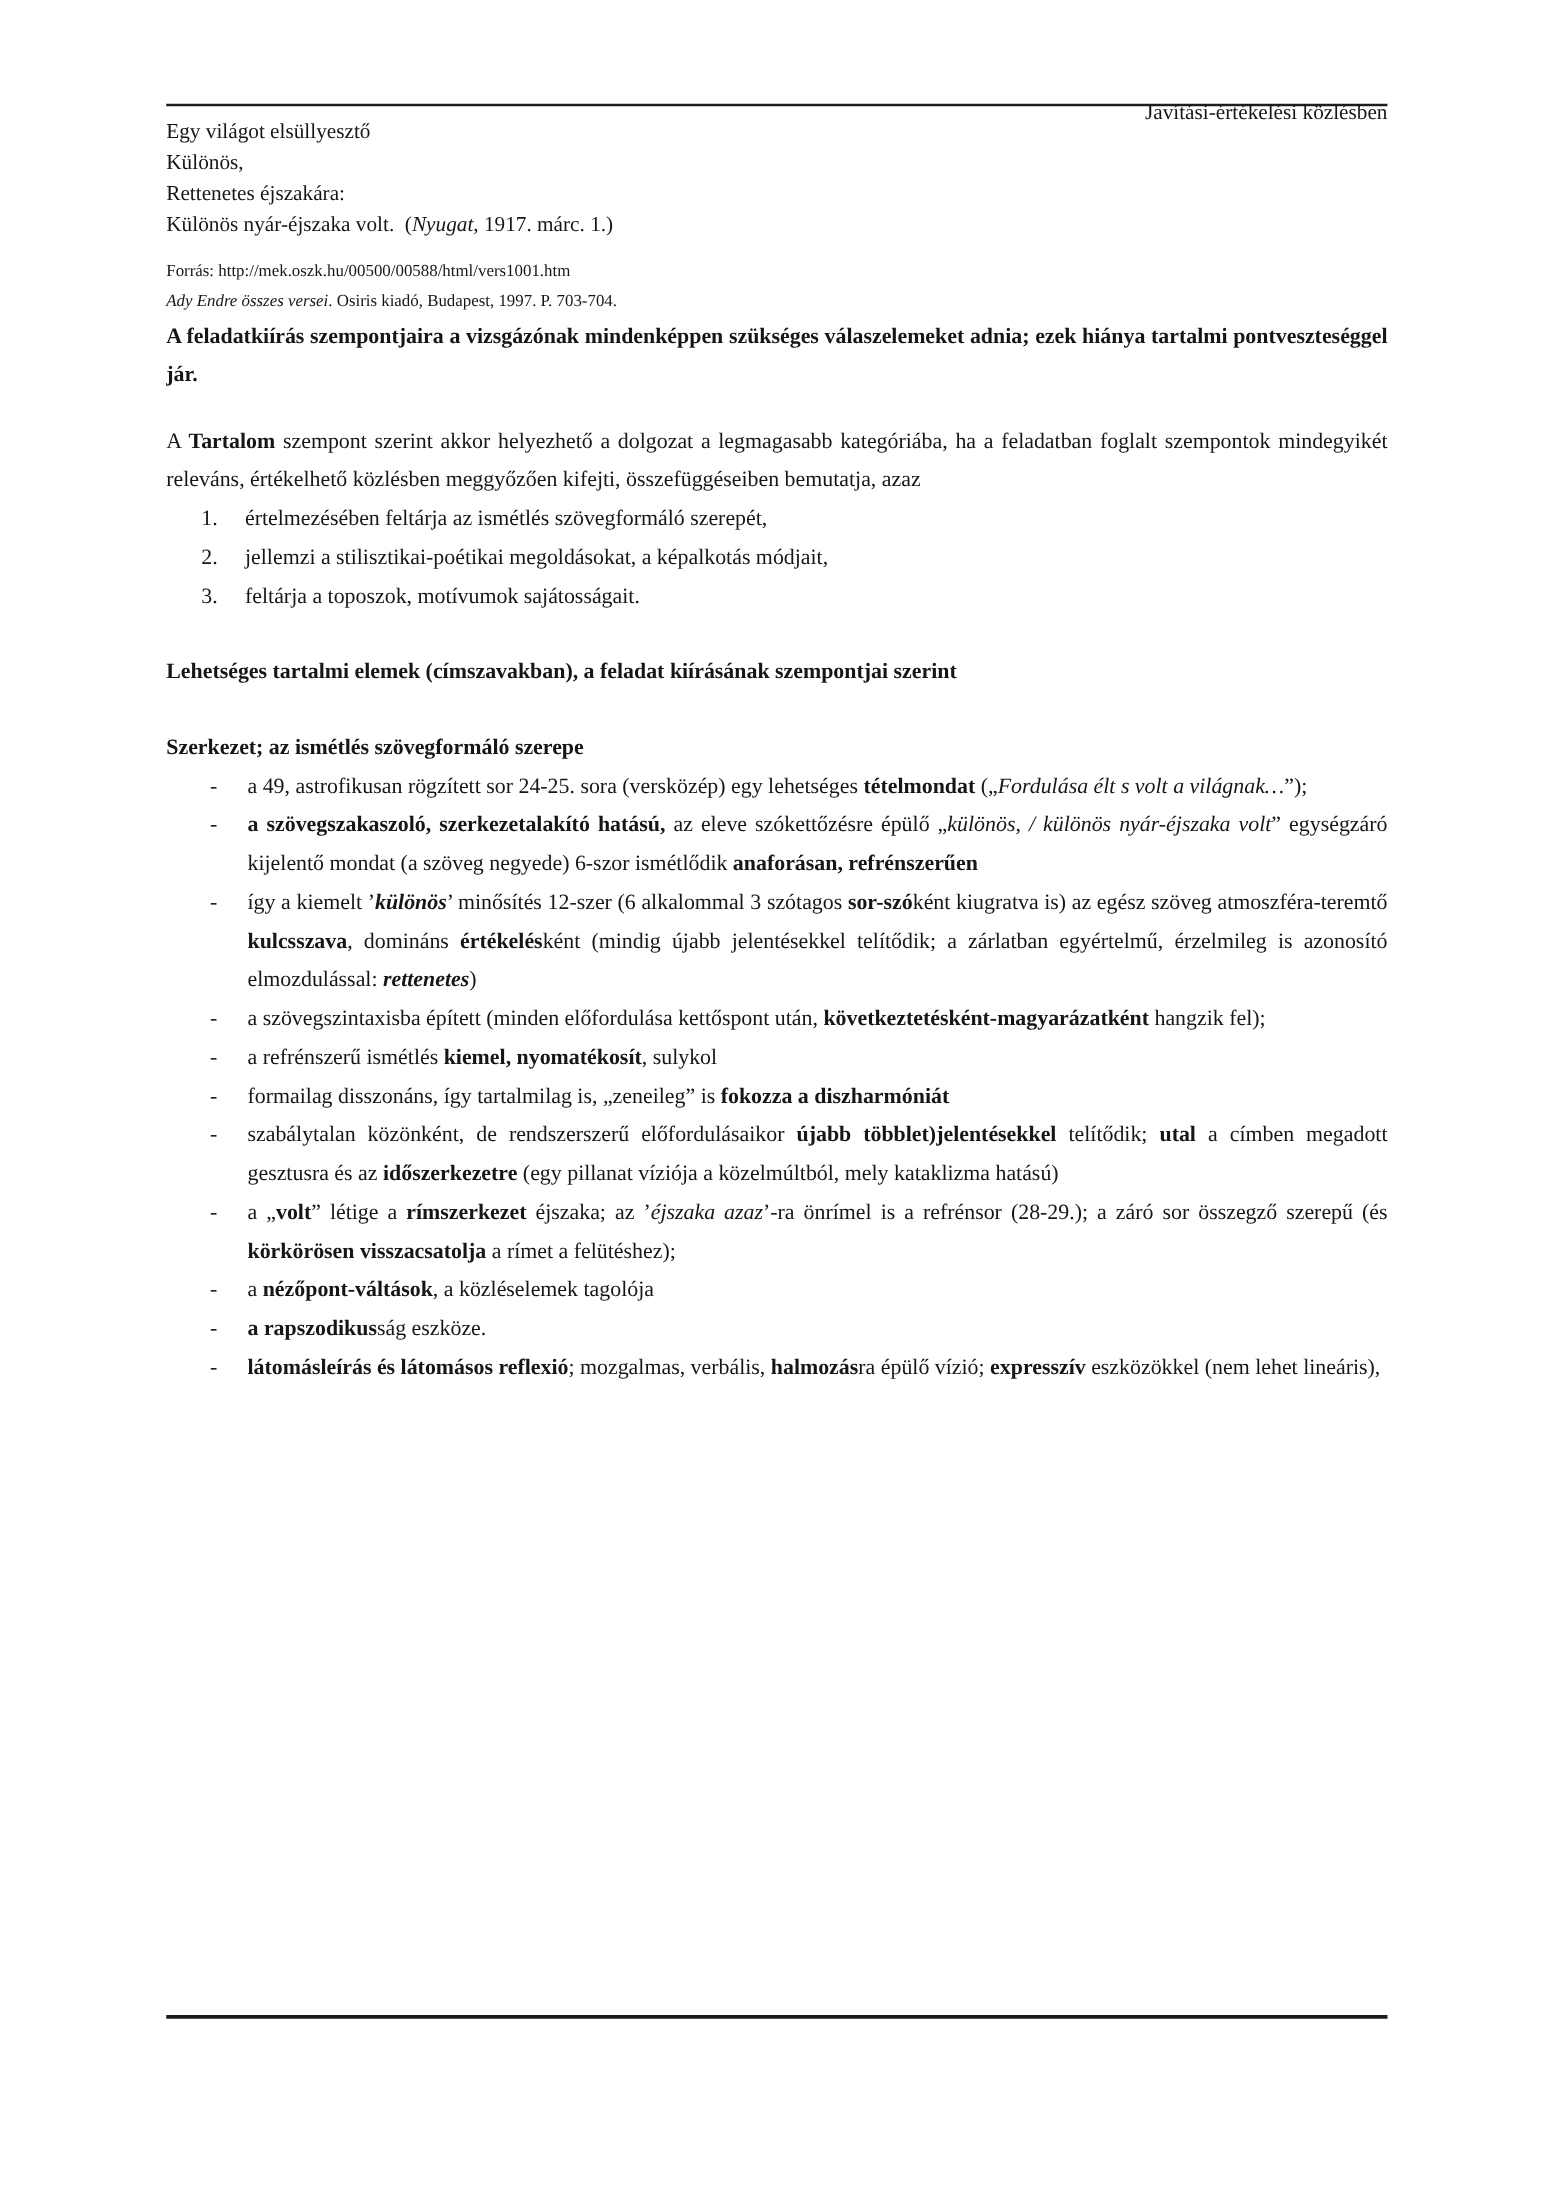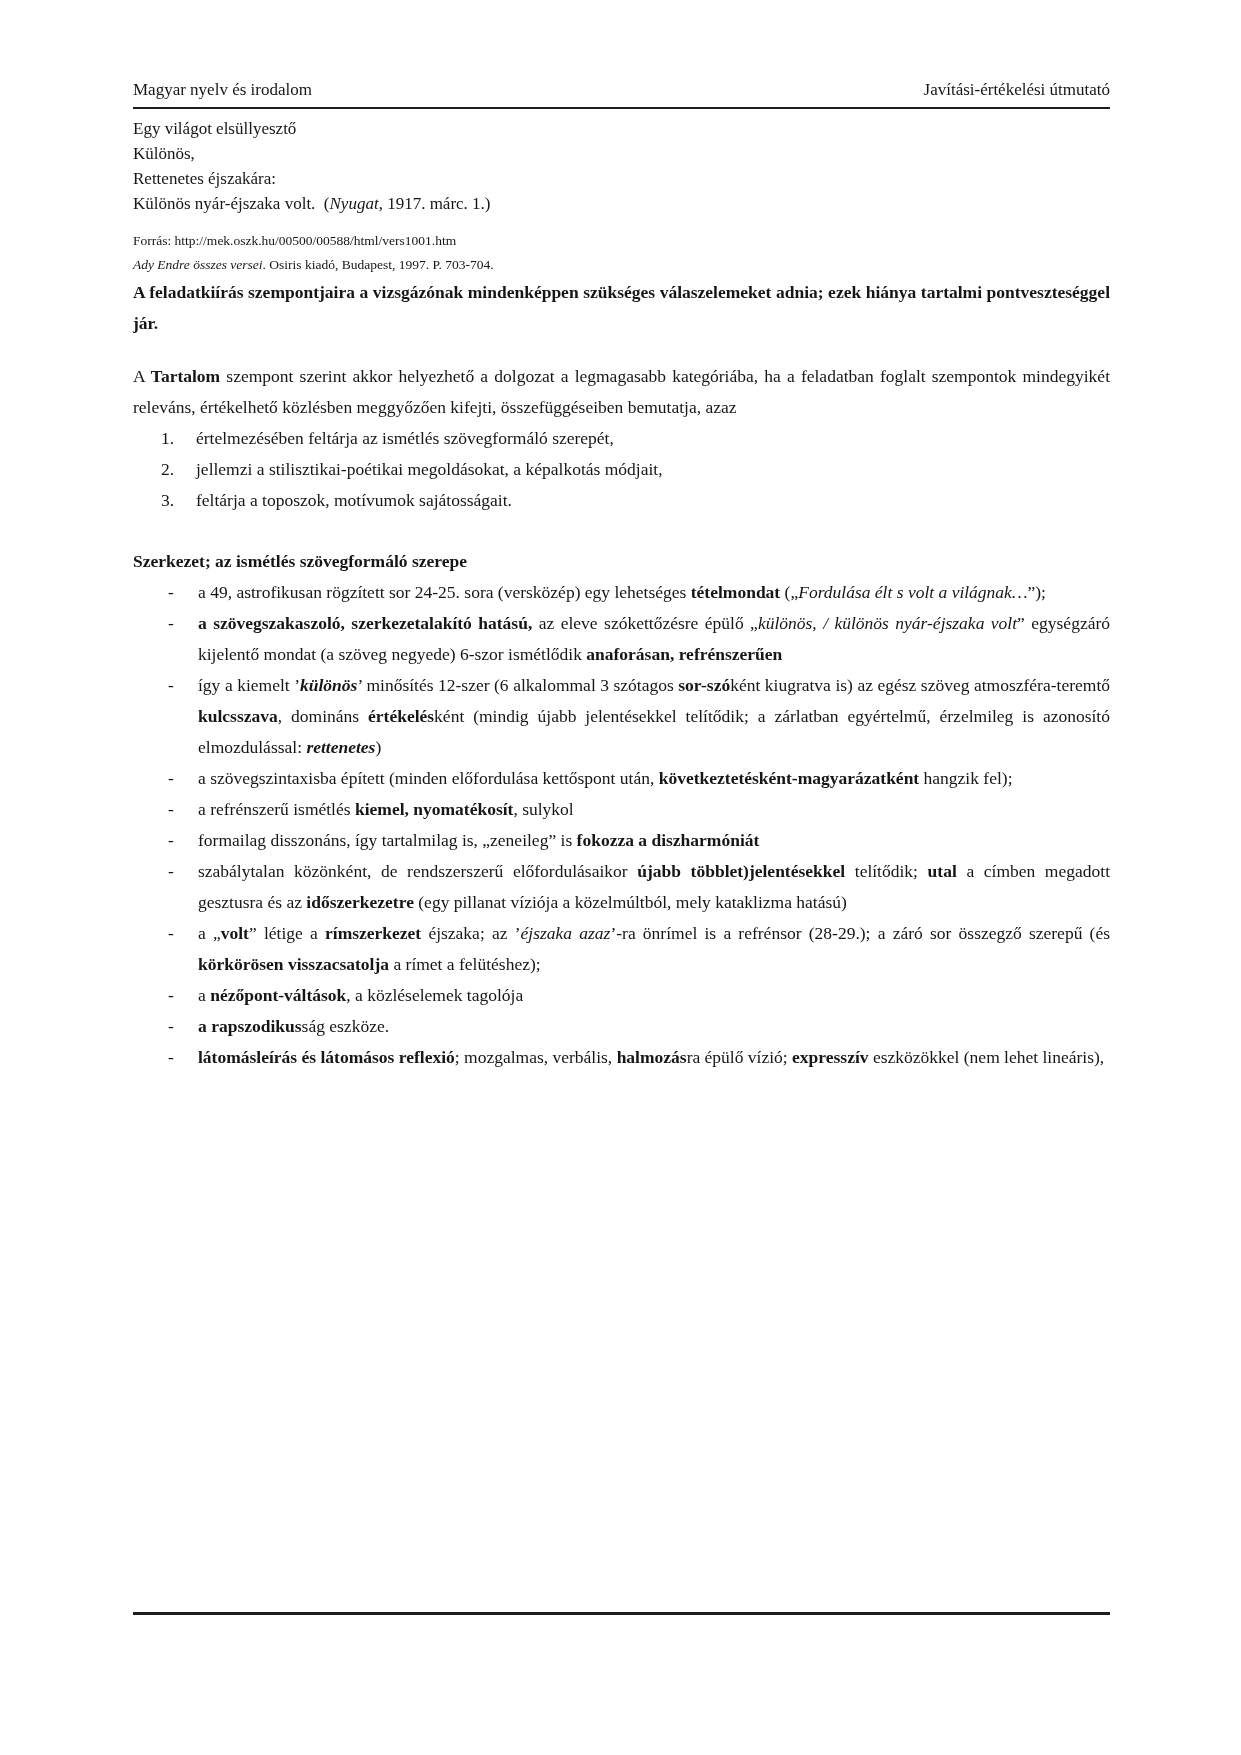--- a/index.html
+++ b/index.html
@@ -52,23 +52,22 @@
   .f-right { position:absolute; right:0; top:0; }
   .f-center{ display:block; text-align:center; }
 </style>
 </head>
 <body>
 
 <div class="page">
 
   <div class="header">
     <div class="header-left">
-      <div>Magyar nyelv és irodalom</div>
     </div>
-    <div class="header-right">Javítási-értékelési útmutató</div>
+    <div class="header-right">Javítási-értékelési közlésben</div>
   </div>
 
   <div class="hr"></div>
 
   <div class="poem">
 
       <div class="poem-line"><span>Egy világot elsüllyesztő</span></div>
 
       <div class="poem-line"><span>Különös,</span></div>
 
@@ -99,20 +98,21 @@
         <span class="num">2.</span>
         <span class="ni-text">jellemzi a stilisztikai-poétikai megoldásokat, a képalkotás módjait,</span>
       </div>
 
       <div class="ni">
         <span class="num">3.</span>
         <span class="ni-text">feltárja a toposzok, motívumok sajátosságait.</span>
       </div>
     </div>
 
+  <h3 class="heading">Lehetséges tartalmi elemek (címszavakban), a feladat kiírásának szempontjai szerint</h3>
 
   <h3 class="heading tight">Szerkezet; az ismétlés szövegformáló szerepe</h3>
 
   <div class="blist">
 
       <div class="li">
         <span class="marker">-</span>
         <div class="li-text"><span>a 49, astrofikusan rögzített sor 24-25. sora (versközép) egy lehetséges </span><span class="b">tételmondat</span><span> („</span><span class="i">Fordulása élt s volt a világnak…</span><span>”);</span></div>
       </div>
 

